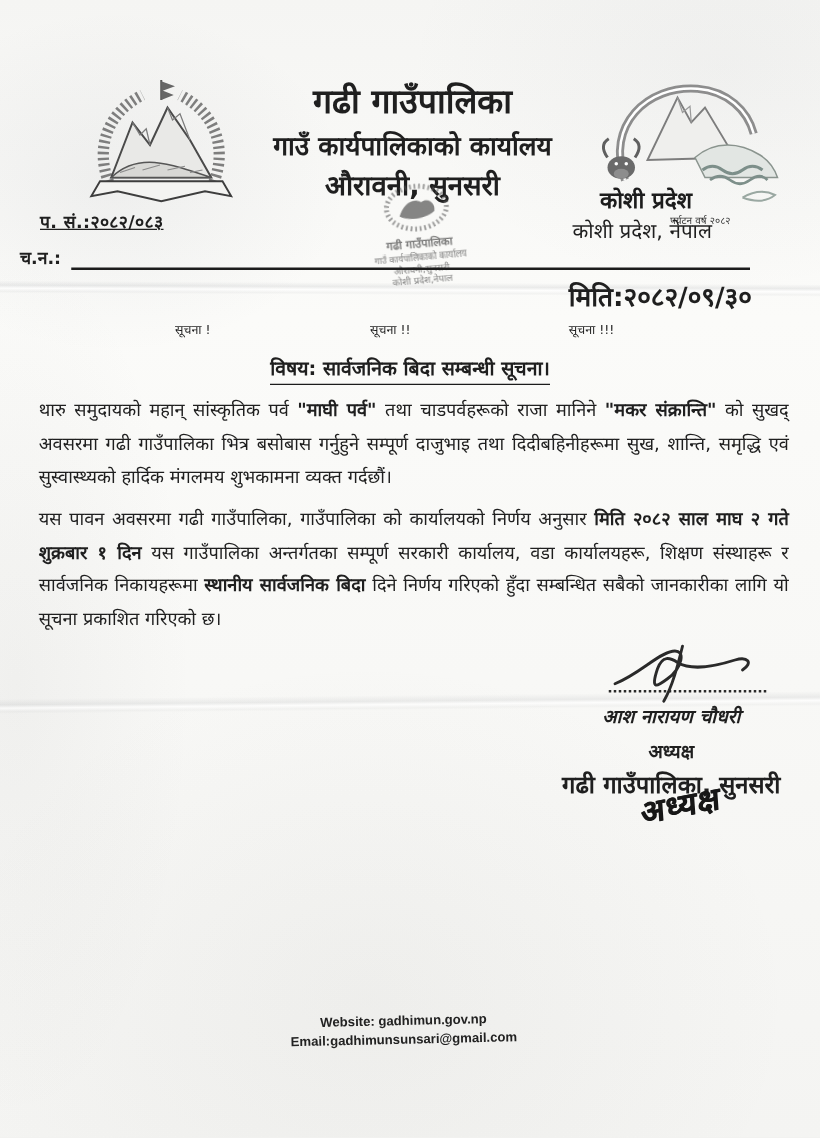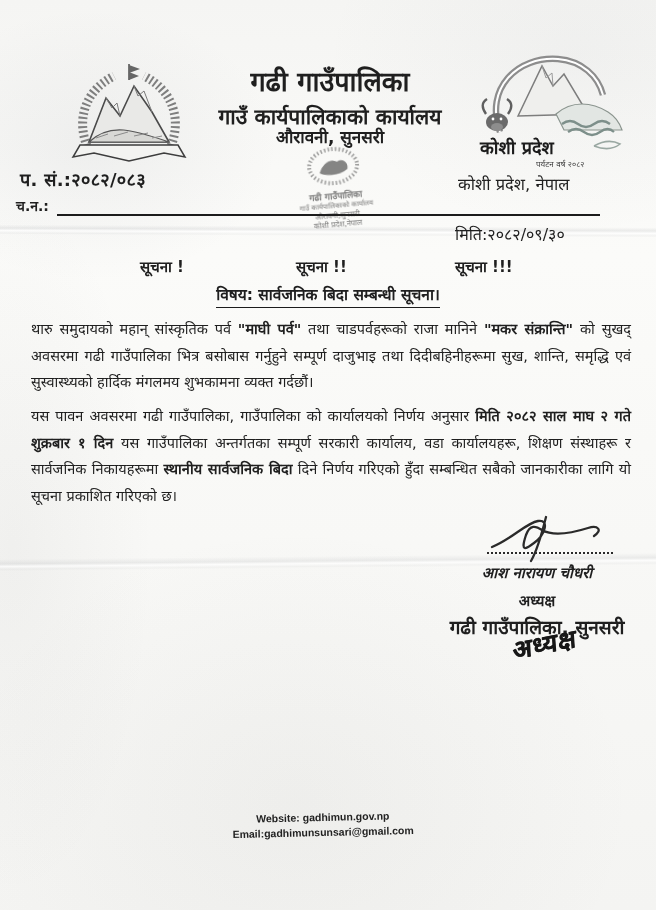--- a/index.html
+++ b/index.html
@@ -13,38 +13,38 @@
       radial-gradient(ellipse 520px 420px at 45% 88%, rgba(122,122,116,.06), transparent 65%),
       radial-gradient(ellipse 200px 500px at 2% 60%, rgba(110,110,110,.06), transparent 70%),
       linear-gradient(180deg,#f5f5f3,#fbfbf9 28%,#f7f7f5 70%,#f4f4f2);
   }
   .abs{position:absolute;}
   .crease{left:0;width:656px;pointer-events:none;}
   .crease1{top:226px;height:10px;transform:rotate(.25deg);
     background:linear-gradient(180deg,transparent,rgba(90,95,105,.10) 35%,rgba(255,255,255,.7) 60%,rgba(90,95,105,.05) 85%,transparent);}
   .crease2{top:556px;height:12px;transform:rotate(-.55deg);
     background:linear-gradient(180deg,transparent,rgba(90,95,105,.09) 40%,rgba(255,255,255,.65) 62%,rgba(90,95,105,.04) 85%,transparent);}
-  .ref-line{left:20px;top:167px;font-size:18px;font-weight:700;letter-spacing:.3px;}
+  .ref-line{left:32px;top:167px;font-size:14px;font-weight:700;letter-spacing:.3px;text-decoration:underline;}
   .chalani-line{left:16px;top:196px;font-size:14px;font-weight:700;}
   .title-block{left:178px;top:68px;width:304px;text-align:center;line-height:1;}
   .title-1{font-size:27px;font-weight:700;}
   .title-2{font-size:21px;font-weight:700;margin-top:12px;}
-  .title-3{font-size:17px;font-weight:700;margin-top:1px;}
+  .title-3{font-size:22px;font-weight:700;margin-top:11px;}
   .emblem-left{left:68px;top:60px;}
-  .logo-right{left:478px;top:50px;}
+  .logo-right{left:478px;top:62px;}
   .province-line{left:458px;top:172px;font-size:16.5px;font-weight:400;}
   .rule{left:57px;top:214px;width:543px;height:2.4px;background:#1c1c1c;}
-  .date-line{left:455px;top:223px;font-size:16px;font-weight:400;}
+  .date-line{left:455px;top:223px;font-size:21px;font-weight:700;}
   .office-stamp{left:266px;top:146px;width:138px;text-align:center;
     transform:rotate(-5deg);opacity:.72;filter:blur(.35px);color:#4a4a4a;line-height:1.25;}
   .stamp-l1{font-size:9px;font-weight:700;}
   .stamp-l2{font-size:7px;}
   .stamp-l3{font-size:7.5px;}
   .stamp-l4{font-size:7.5px;}
-  .notice{top:256px;font-size:15px;font-weight:700;}
+  .notice{top:256px;font-size:10px;font-weight:400;}
   .notice-1{left:140px;} .notice-2{left:296px;} .notice-3{left:455px;}
   .subject-wrap{left:0;top:283px;width:656px;text-align:center;}
   .subject{display:inline-block;font-size:15.5px;font-weight:700;
     border-bottom:1.6px solid #1c1c1c;padding-bottom:2px;}
   .para{left:31px;width:600px;font-size:14.5px;line-height:26.5px;text-align:justify;}
   .para1{top:316px;}
   .para2{top:403px;}
   .sig-scribble{left:482px;top:511px;}
   .sig-dotted{left:487px;top:540px;width:126px;height:12px;border-bottom:2.5px dotted #2a2a2a;}
   .sig-name{left:448px;top:562px;width:178px;text-align:center;font-size:15px;font-weight:700;font-style:italic;}

